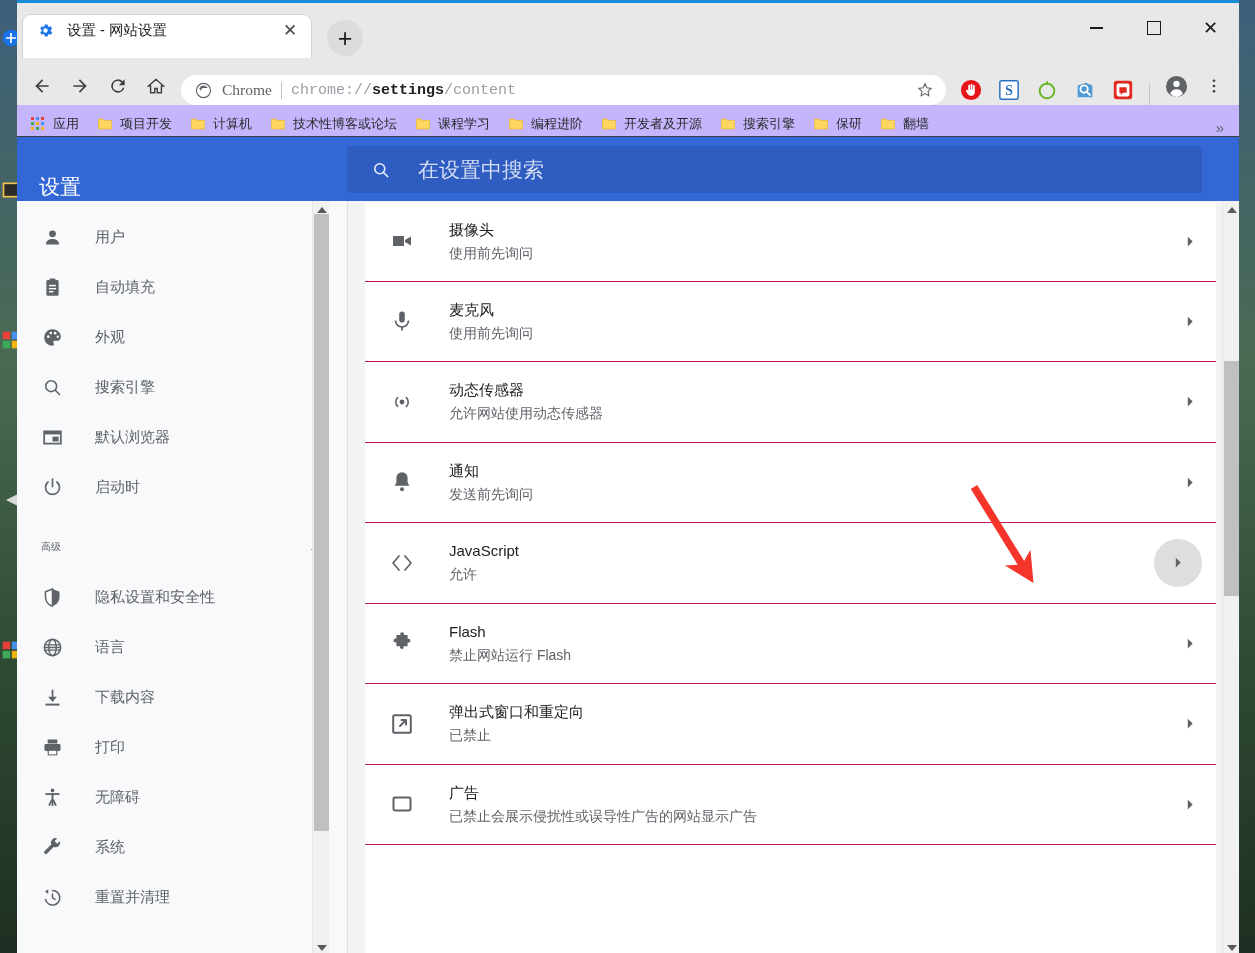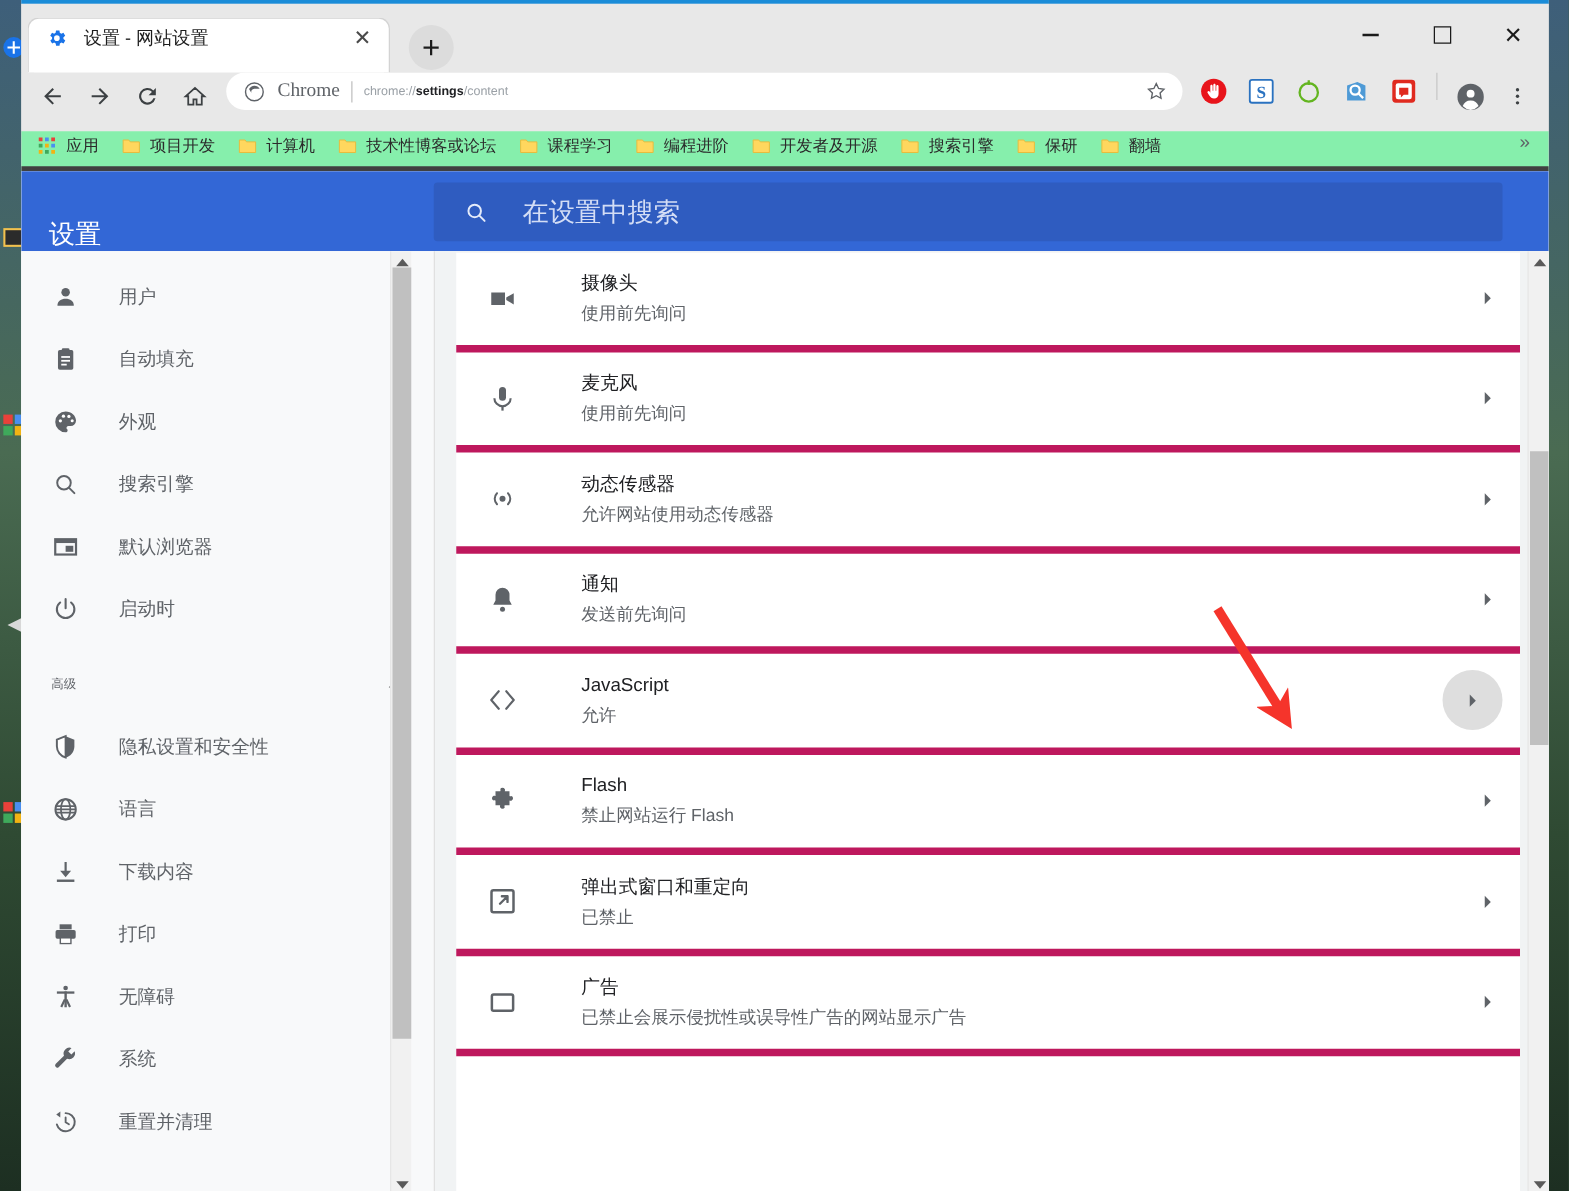--- a/index.html
+++ b/index.html
@@ -69,60 +69,60 @@
     width: 57px; height: 50px;
     display: flex; align-items: center; justify-content: center;
   }
   .wc-min::before { content:""; display:block; width:13px; height:1.6px; background:#1a1a1a; }
   .wc-max::before { content:""; display:block; width:12px; height:12px; border:1.6px solid #1a1a1a; }
   .wc-close { font-size: 18px; color: #1a1a1a; font-weight: 300; }
 
   
   #toolbar {
     height: 47px; background: #e8e8e8;
-    display: flex; align-items: flex-start; padding: 0 6px;
+    display: flex; align-items: flex-end; padding: 0 6px;
   }
   .tb-btn {
     width: 38px; height: 38px; flex: 0 0 38px;
     display: flex; align-items: center; justify-content: center;
   }
   #omnibox {
     flex: 1; height: 30px; margin: 0 6px 0 6px;
     background: #ffffff; border-radius: 15px;
     display: flex; align-items: center; padding: 0 6px 0 14px;
   }
   #omnibox .chrome-shield { width: 17px; height: 17px; flex: 0 0 17px; }
   #omnibox .ob-brand {
     margin-left: 10px; font-size: 15.5px; color: #5f6368;
     font-family: "Liberation Serif", serif;
   }
   #omnibox .ob-sep {
     margin: 0 9px; width: 1px; height: 17px; background: #c0c0c0;
   }
   #omnibox .ob-url {
-    flex: 1; font-size: 10px; color: #9aa0a6;
-    font-family: Liberation Sans, sans-serif;
+    flex: 1; font-size: 15px; color: #9aa0a6;
+    font-family: Liberation Mono, monospace;
     white-space: nowrap; overflow: hidden;
   }
   #omnibox .ob-url b { color: #202124; font-weight: 700; }
   #star {
     width: 30px; height: 30px; flex: 0 0 30px;
     display: flex; align-items: center; justify-content: center;
   }
   .ext-icon {
     width: 30px; height: 30px; flex: 0 0 30px; margin: 0 4px;
     display: flex; align-items: center; justify-content: center;
   }
   .tb-divider { width:1px; height:22px; background:#c6c6c6; margin:0 7px; flex:0 0 1px;}
 
   
   #bookmarks {
-    height: 32px; background: #86efac;
-    display: flex; align-items: flex-start; padding: 0 5px;
-    border-bottom: 4px solid #404040;
+    height: 32px; background: #c4b5fd;
+    display: flex; align-items: flex-end; padding: 0 5px;
+    border-bottom: 1px solid #404040;
     overflow: hidden;
   }
   .bm {
     display: flex; align-items: center; flex: 0 0 auto;
     padding: 3px 8px; margin-right: 2px;
     font-size: 13px; color: #2b2b2b; white-space: nowrap;
     border-radius: 4px;
   }
   .bm .bm-ico { width: 16px; height: 16px; margin-right: 7px; flex: 0 0 16px; }
   #bm-overflow {
@@ -204,22 +204,21 @@
   }
   #card {
     position: absolute; left: 17px; top: 0; width: 851px;
     background: #ffffff;
     min-height: 100%;
   }
   .row {
     position: relative;
     display: flex; align-items: center;
     height: 80.5px; padding: 0 14px 0 24px;
-    border-bottom: 6px solid #be185d;
-    gap: 16px;
+    border-bottom: 1px solid #be185d;
   }
   .row .row-ico {
     width: 26px; height: 26px; flex: 0 0 26px; margin-right: 34px;
     display: flex; align-items: center; justify-content: center;
     color: #5f6368;
   }
   .row .row-text { flex: 1; }
   .row .row-title { font-size: 15px; color: #202124; line-height: 22px; }
   .row .row-sub { font-size: 14px; color: #5f6368; line-height: 22px; margin-top: 1px; }
   .row .row-chevron {

